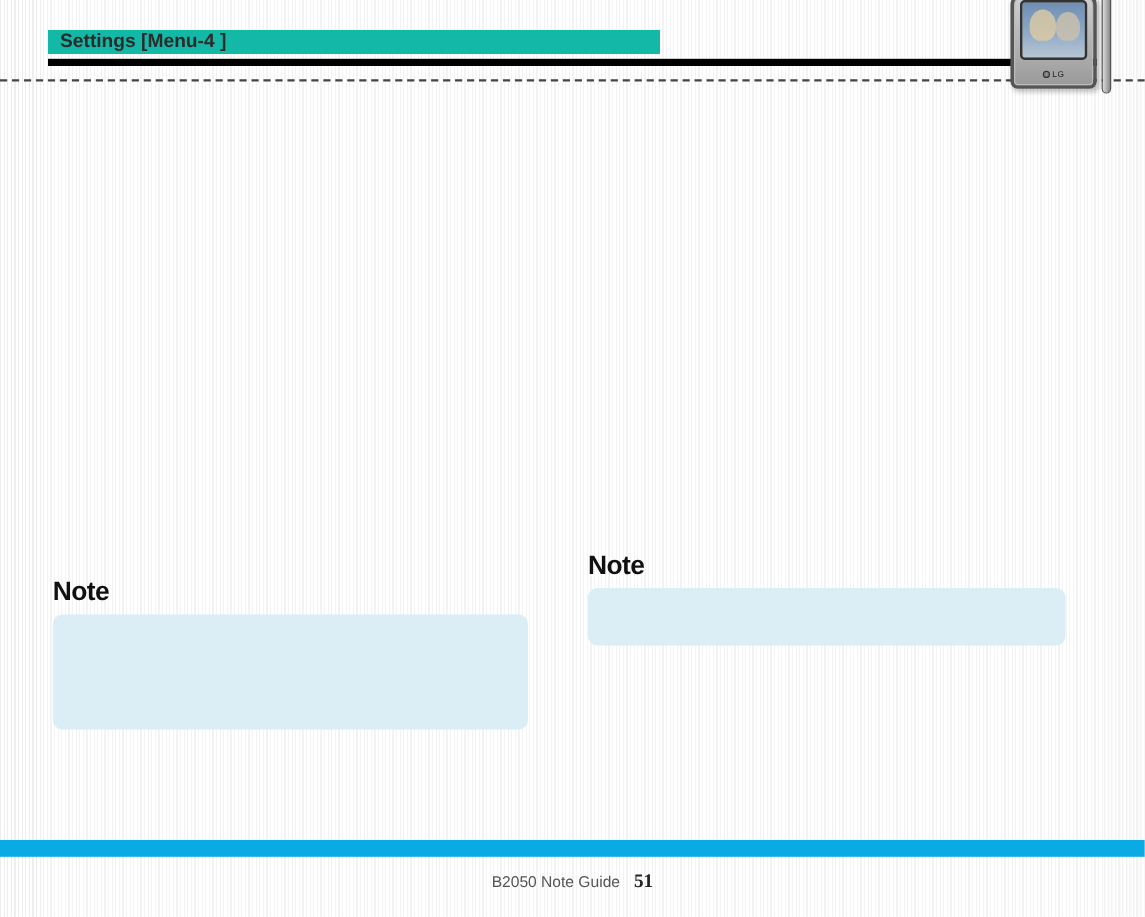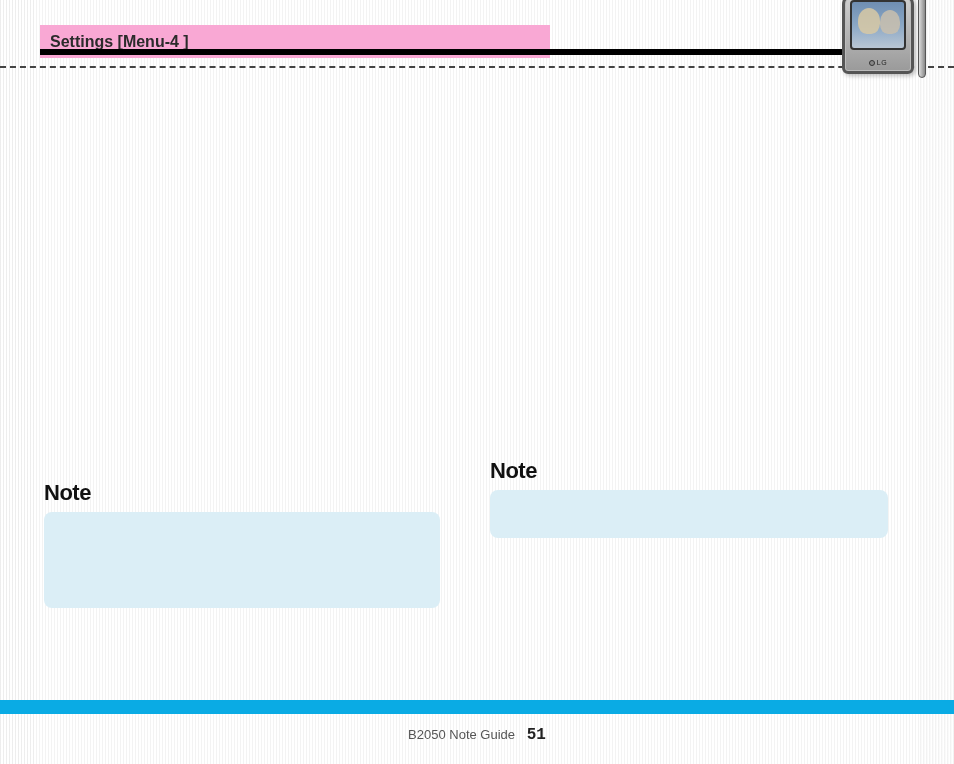--- a/index.html
+++ b/index.html
@@ -24,22 +24,22 @@
     position: absolute;
     top: 25px;
     left: 40px;
     right: 0;
     height: 42px;
   }
   .header-bar {
     position: absolute;
     left: 0;
     width: 510px;
-    height: 33px;
-    background: #f9a8d4;
+    height: 20px;
+    background: #14b8a6;
     display: flex;
     align-items: center;
     padding-left: 10px;
   }
   .header-bar .title {
     color: #2b2b2b;
     font-weight: bold;
     font-size: 16px;
   }
   .header-underline {
@@ -189,21 +189,21 @@
     left: 0; right: 0;
     text-align: center;
     font-size: 13px;
     color: #555;
   }
   .footer-text .pn {
     font-weight: 900;
     color: #222;
     font-size: 16px;
     margin-left: 8px;
-    font-family: Liberation Mono, monospace;
+    font-family: Liberation Serif, serif;
   }
 
   
   .left-stripe, .right-stripe {
     position: absolute;
     top: 0; bottom: 0;
     width: 34px;
     background: repeating-linear-gradient(90deg,#eaeaea 0,#eaeaea 1px,#fff 1px,#fff 3px);
     opacity: 0.6;
   }

